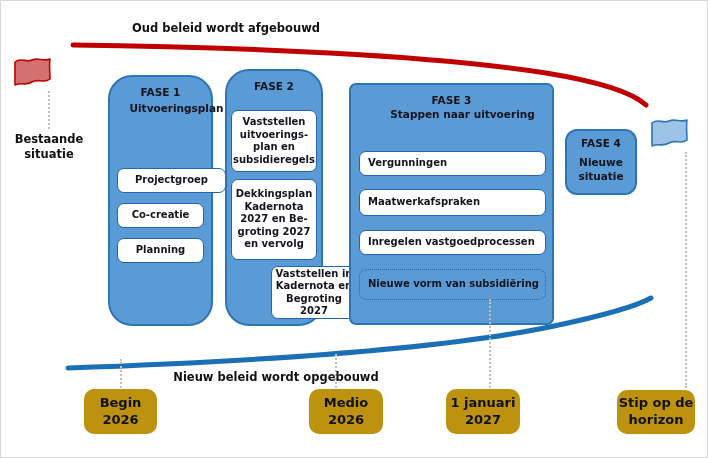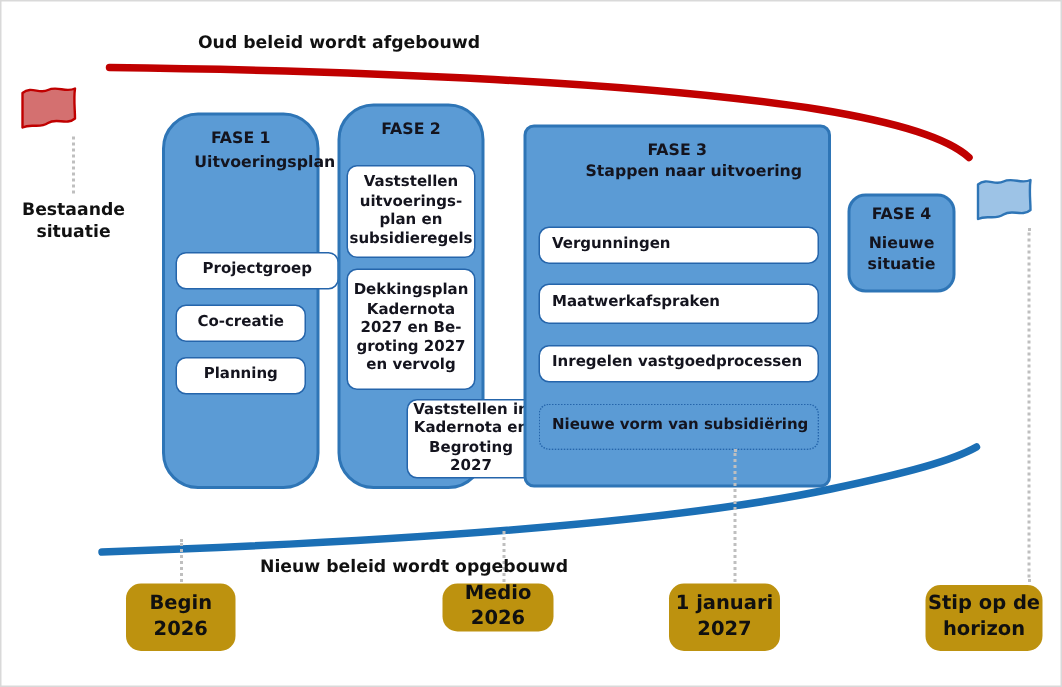--- a/index.html
+++ b/index.html
@@ -95,20 +95,20 @@
 
   <div class="abs dotted-v" style="left:684px;top:151px;height:236px;"></div>
   <div class="abs dotted-v" style="left:488px;top:298px;height:89px;"></div>
   <div class="abs dotted-v" style="left:119px;top:358px;height:29px;"></div>
   <div class="abs dotted-v" style="left:334px;top:353px;height:34px;"></div>
 
   <div class="abs big-label" style="left:119px;top:369px;width:220px;margin-left:46px;">Nieuw beleid wordt opgebouwd</div>
 
   <div class="abs milestone pre" style="left:83px;top:388px;width:73px;height:45px;">Begin
 2026</div>
-  <div class="abs milestone pre" style="left:294px;top:388px;width:74px;height:32px;">Medio
+  <div class="abs milestone pre" style="left:308px;top:388px;width:74px;height:45px;">Medio
 2026</div>
   <div class="abs milestone pre" style="left:445px;top:388px;width:74px;height:45px;">1 januari
 2027</div>
   <div class="abs milestone pre" style="left:616px;top:389px;width:78px;height:44px;">Stip op de
 horizon</div>
 
 </div>
 
 </body></html>

